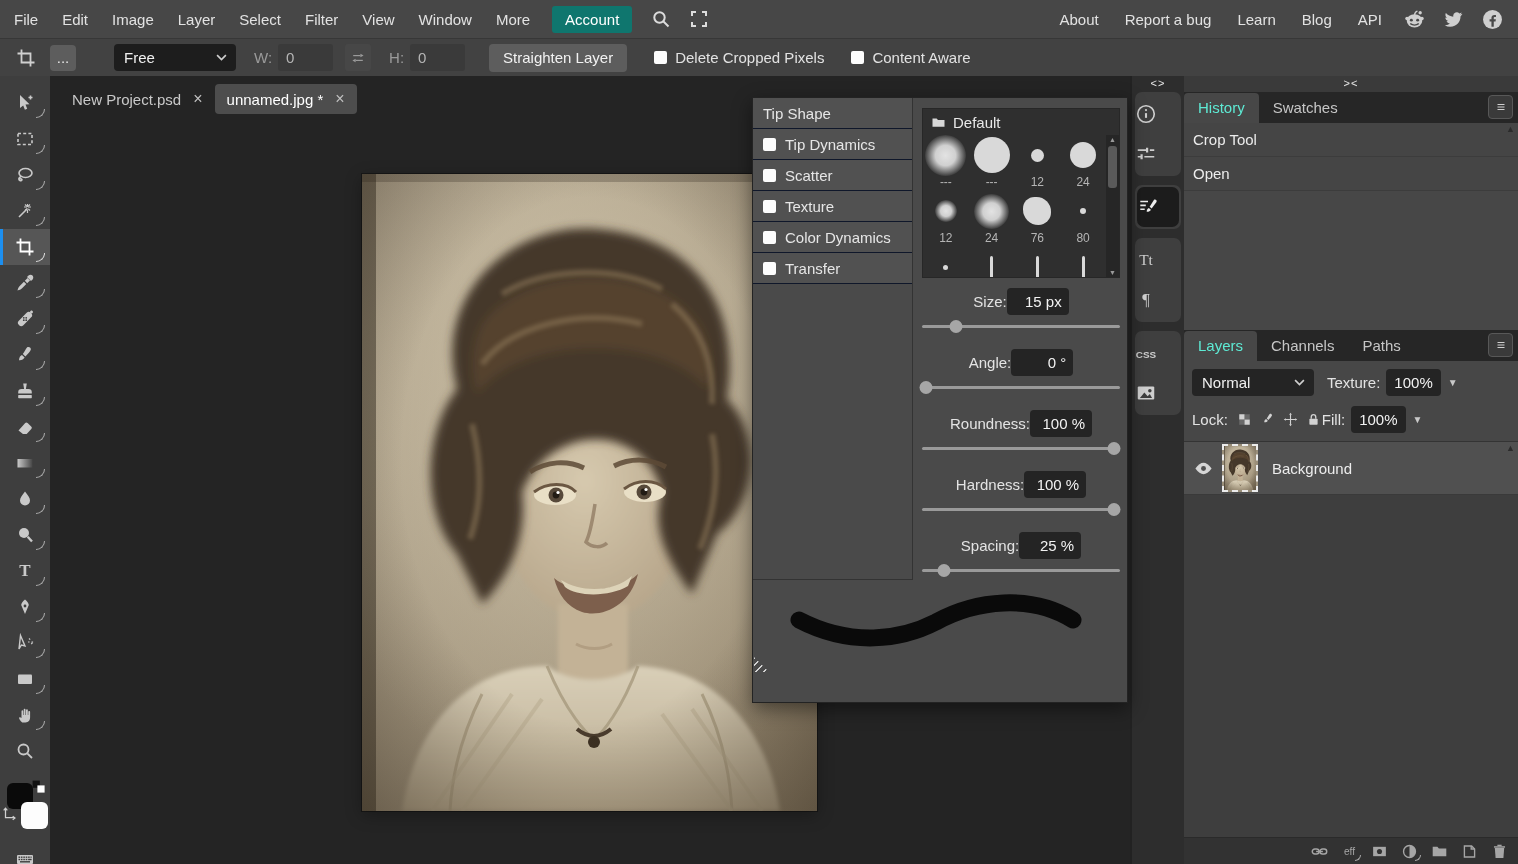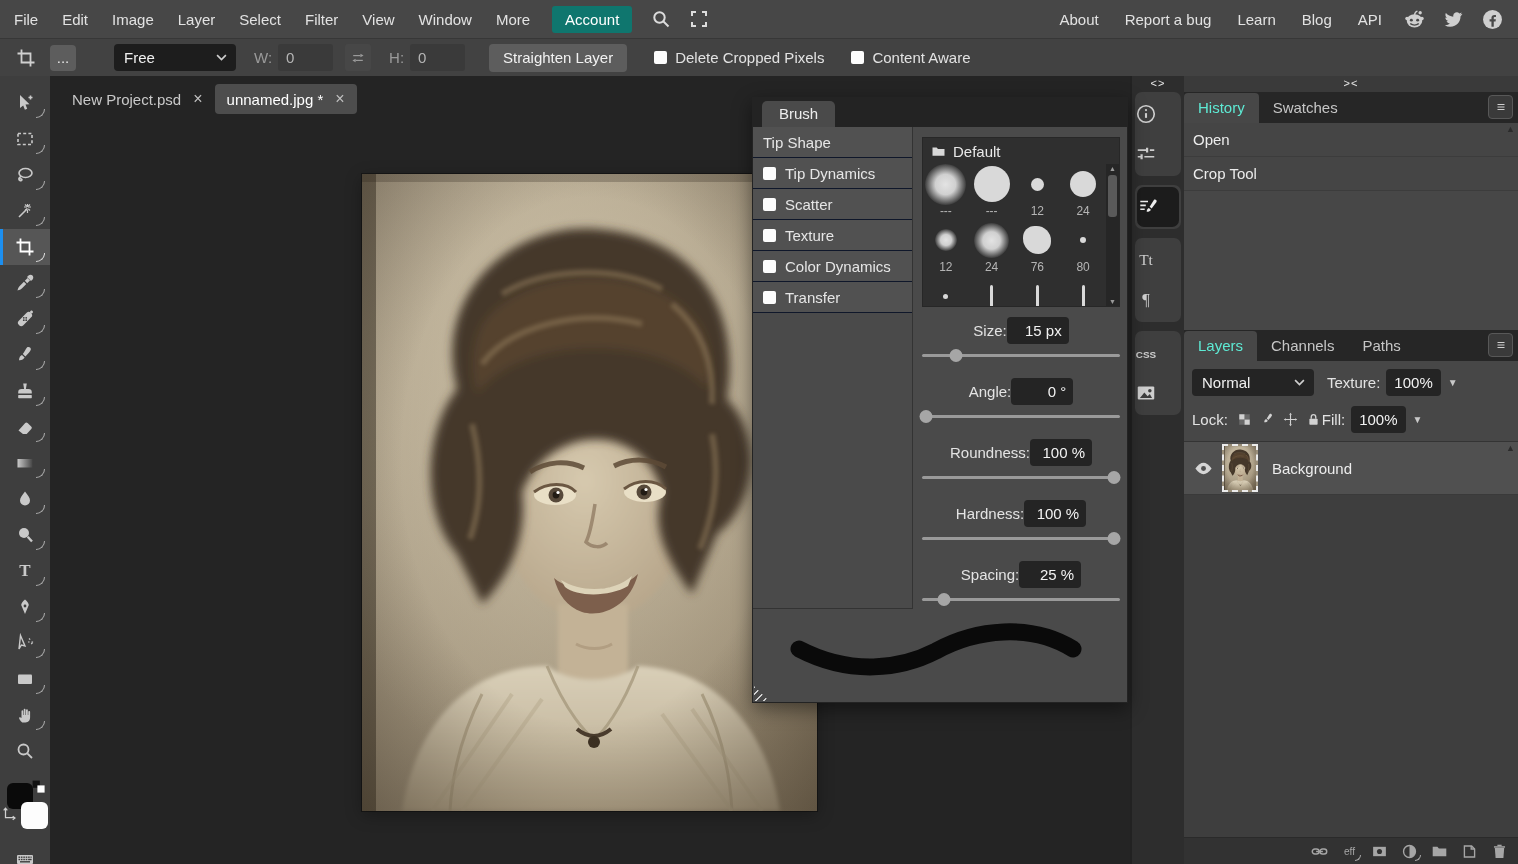--- a/index.html
+++ b/index.html
@@ -580,23 +580,20 @@
         <span class="x">×</span>
       </div>
     </div>
   <div class="photo">
     <svg viewBox="0 0 455 637" width="455" height="637">
         <use href="#portrait"></use>
       </svg>
   </div>
 
   <div class="bpanel">
-    <div class="bp-title">
-      <div class="bp-tab">Brush</div>
-    </div>
     <div class="bp-body">
       <svg class="stroke-svg" viewBox="0 0 374 575">
         <path d="M46 522 C 98 549 148 542 183 524 C 223 502 278 496 320 522" fill="none" stroke="#0a0a0a" stroke-width="17" stroke-linecap="round"></path>
       </svg>
       <div class="bp-left" id="bp-sections">
           <div class="bp-row">
             <span>Tip Shape</span>
           </div>
           <div class="bp-row">
             <span class="cb"></span>
@@ -842,22 +839,22 @@
       <div class="pmenu-btn">
         <span style="width: 14px; height: 14px; display: flex;">
           <svg viewBox="0 0 20 20" stroke="currentColor" stroke-width="1.6">
             <path d="M5 6.5h10M5 10h10M5 13.5h10"></path>
           </svg>
         </span>
       </div>
     </div>
   <div class="hist-content" id="hist-content">
     <span class="scroll-arr">▲</span>
-  <div class="hist-row">Open</div>
-      <div class="hist-row">Crop Tool</div>
+  <div class="hist-row">Crop Tool</div>
+      <div class="hist-row">Open</div>
     </div>
 
   <div class="layers-sec">
     <div class="ptabs" id="layer-tabs">
         <div class="ptab active">Layers</div>
         <div class="ptab">Channels</div>
         <div class="ptab">Paths</div>
         <div class="pmenu-btn">
           <span style="width: 14px; height: 14px; display: flex;">
             <svg viewBox="0 0 20 20" stroke="currentColor" stroke-width="1.6">

